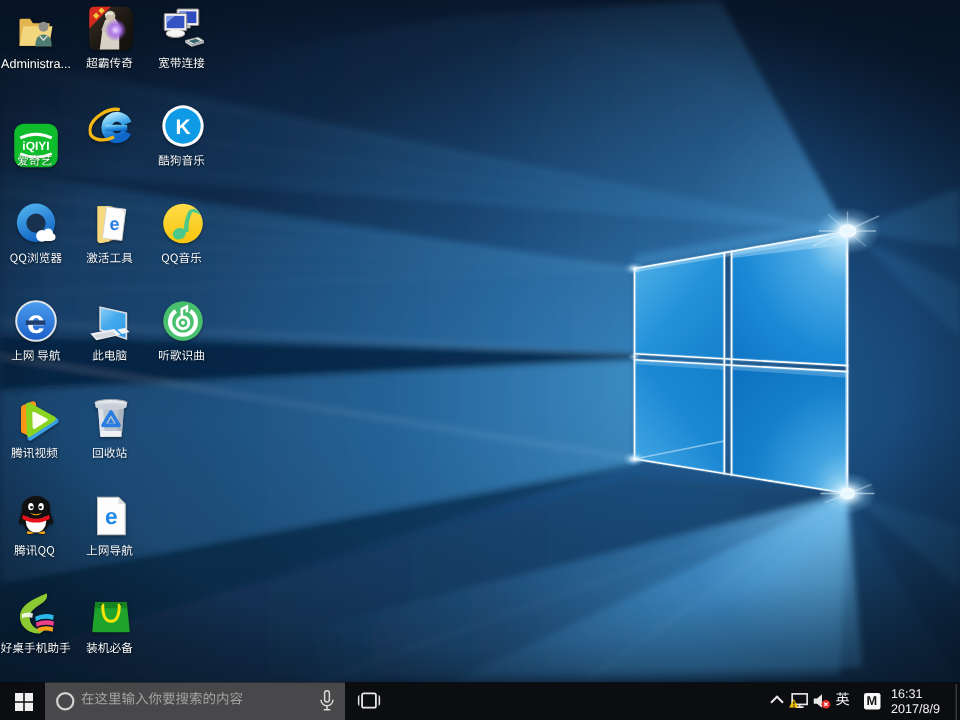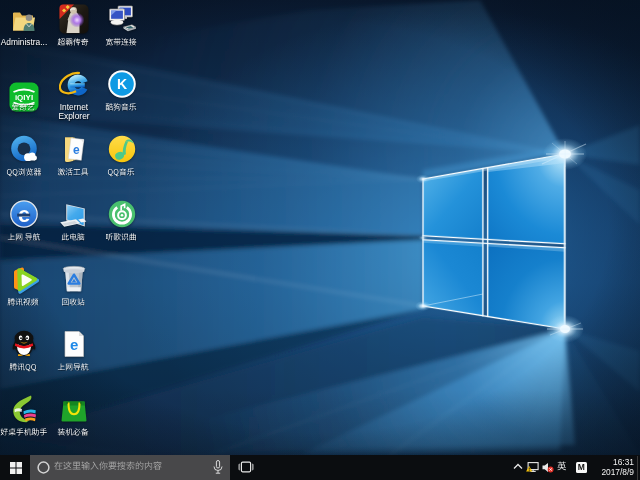--- a/index.html
+++ b/index.html
@@ -251,21 +251,20 @@
             <stop offset="0.45" stop-color="#3fa8e8"></stop>
             <stop offset="1" stop-color="#0e66c8"></stop>
           </linearGradient>
         </defs>
 <path d="M25.4 19.1 A 7.1 7.1 0 1 1 25.6 13.4" stroke="url(#ieg)" stroke-width="6.6" fill="none"></path>
 <rect x="11.2" y="14.2" width="14.6" height="4.2" fill="url(#ieg)"></rect>
 <g transform="rotate(-28 14 14)">
           <path d="M24.7 8.4 A 14 8.8 0 1 0 12.8 22.8" stroke="#f2b711" stroke-width="2.2" fill="none"></path>
         </g>
 </svg></div>
-<div class="llab" style="left:34px;top:102.5px;width:80px">Internet<br>Explorer</div>
 <div class="ic" style="left:107.0px;top:69.0px;width:30px;height:30px"><svg width="30" height="30" viewBox="0 0 30 30">
         <circle cx="15" cy="15" r="13.8" fill="#fdfdfd"></circle>
         <circle cx="15" cy="15" r="11.8" fill="#0e9ae4"></circle>
 <text x="15" y="20" font-family="Liberation Sans" font-weight="bold" font-size="14" fill="#fff" text-anchor="middle">K</text>
       </svg></div>
 <svg class="lab" style="left:102.4px;top:98.0px" width="39" height="16" viewBox="0 0 39 16">
       <path transform="translate(4,12.5)" d="M4.4 -6.3C4.3 -5.5 4.1 -4.7 3.7 -4.1C3.9 -4.1 4.1 -3.9 4.2 -3.9C4.4 -4.1 4.5 -4.4 4.6 -4.8H5.5V-3.5H3.8V-3H7.5V-3.5H6V-4.8H7.3V-5.3H6V-6.6H5.5V-5.3H4.8C4.8 -5.6 4.9 -5.9 5 -6.2ZM4.1 -2.3V0.6H4.6V0.2H6.7V0.6H7.3V-2.3ZM4.6 -0.3V-1.8H6.7V-0.3ZM1 -1.2H3V-0.4H1ZM1 -1.7V-2.3C1.1 -2.3 1.2 -2.2 1.2 -2.1C1.7 -2.6 1.8 -3.2 1.8 -3.7V-4.3H2.2V-2.8C2.2 -2.5 2.3 -2.4 2.6 -2.4C2.7 -2.4 3 -2.4 3 -2.4H3V-1.7ZM0.4 -6.2V-5.7H1.3V-4.8H0.5V0.6H1V0.1H3V0.5H3.5V-4.8H2.7V-5.7H3.6V-6.2ZM1.8 -4.8V-5.7H2.3V-4.8ZM1 -2.4V-4.3H1.5V-3.7C1.5 -3.3 1.4 -2.8 1 -2.4ZM2.6 -4.3H3V-2.7L3 -2.7C2.9 -2.7 2.7 -2.7 2.7 -2.7C2.6 -2.7 2.6 -2.8 2.6 -2.9Z M11.7 -6.5C11.4 -5.5 10.9 -4.5 10.3 -3.8C10.5 -3.7 10.7 -3.5 10.8 -3.4C11.1 -3.8 11.4 -4.3 11.7 -4.9H14.5C14.4 -1.6 14.3 -0.4 14 -0.1C13.9 0 13.9 0 13.7 0C13.6 0 13.2 0 12.7 0C12.8 0.2 12.9 0.4 12.9 0.6C13.3 0.6 13.7 0.6 14 0.6C14.2 0.6 14.4 0.5 14.5 0.3C14.8 -0.1 14.9 -1.4 15 -5.1C15 -5.2 15 -5.4 15 -5.4H11.9C12.1 -5.7 12.2 -6.1 12.3 -6.4ZM11.8 -3.4H13V-1.8H11.8ZM11.2 -3.9V-0.7H11.8V-1.3H13.5V-3.9ZM10.1 -6.5C10 -6.2 9.7 -5.9 9.5 -5.6C9.3 -5.9 9 -6.2 8.6 -6.5L8.2 -6.2C8.6 -5.8 8.9 -5.5 9.1 -5.1C8.8 -4.8 8.4 -4.5 8.1 -4.2C8.2 -4.1 8.4 -3.9 8.5 -3.8C8.8 -4.1 9.1 -4.3 9.4 -4.6C9.5 -4.3 9.6 -3.9 9.7 -3.6C9.3 -2.9 8.7 -2.1 8.1 -1.7C8.3 -1.6 8.4 -1.4 8.5 -1.3C8.9 -1.6 9.4 -2.1 9.8 -2.7L9.8 -2.3C9.8 -1.3 9.7 -0.4 9.5 -0.1C9.4 -0 9.3 0 9.2 0C9 0.1 8.7 0.1 8.3 0C8.4 0.2 8.5 0.4 8.5 0.6C8.8 0.6 9.2 0.6 9.5 0.6C9.7 0.5 9.8 0.5 9.9 0.3C10.2 -0.1 10.3 -1.2 10.3 -2.3C10.3 -3.3 10.2 -4.2 9.8 -5.1C10.1 -5.4 10.4 -5.8 10.6 -6.2Z M19 -6.5C19.1 -6.3 19.2 -6.1 19.3 -5.8H16.5V-5.3H22.6V-5.8H20C19.9 -6.1 19.7 -6.4 19.6 -6.6ZM17.5 -5.1C17.7 -4.8 17.9 -4.3 18 -4H16V-3.5H23V-4H21C21.2 -4.3 21.4 -4.8 21.6 -5.1L20.9 -5.3C20.8 -4.9 20.6 -4.4 20.4 -4H18.3L18.6 -4.1C18.5 -4.4 18.3 -4.9 18.1 -5.3ZM17.7 -1H21.4V-0.2H17.7ZM17.7 -1.5V-2.3H21.4V-1.5ZM17.1 -2.8V0.6H17.7V0.3H21.4V0.6H22V-2.8Z M25.2 -2.2C24.9 -1.5 24.3 -0.7 23.7 -0.2C23.8 -0.2 24.1 0 24.2 0.1C24.7 -0.4 25.4 -1.2 25.8 -2ZM28.8 -1.9C29.4 -1.3 30 -0.4 30.3 0.1L30.9 -0.2C30.6 -0.7 29.9 -1.5 29.3 -2.2ZM24.4 -2.7C24.5 -2.8 24.8 -2.8 25.3 -2.8H27.2V-0.1C27.2 -0 27.1 0 27 0C26.8 0 26.4 0 25.9 0C26 0.2 26.1 0.4 26.1 0.6C26.8 0.6 27.2 0.6 27.4 0.5C27.7 0.4 27.8 0.2 27.8 -0.1V-2.8H30.6L30.6 -3.4H27.8V-5H27.2V-3.4H25C25.1 -4 25.2 -4.8 25.3 -5.4C27 -5.5 29 -5.6 30.2 -6L29.9 -6.5C28.7 -6.2 26.5 -6 24.7 -6C24.7 -5.1 24.5 -4 24.5 -3.8C24.4 -3.5 24.3 -3.3 24.2 -3.3C24.3 -3.1 24.4 -2.9 24.4 -2.7Z" fill="#000" opacity="0.55" filter="url(#lb)"></path>
       <path transform="translate(3.4,11.8)" d="M4.4 -6.3C4.3 -5.5 4.1 -4.7 3.7 -4.1C3.9 -4.1 4.1 -3.9 4.2 -3.9C4.4 -4.1 4.5 -4.4 4.6 -4.8H5.5V-3.5H3.8V-3H7.5V-3.5H6V-4.8H7.3V-5.3H6V-6.6H5.5V-5.3H4.8C4.8 -5.6 4.9 -5.9 5 -6.2ZM4.1 -2.3V0.6H4.6V0.2H6.7V0.6H7.3V-2.3ZM4.6 -0.3V-1.8H6.7V-0.3ZM1 -1.2H3V-0.4H1ZM1 -1.7V-2.3C1.1 -2.3 1.2 -2.2 1.2 -2.1C1.7 -2.6 1.8 -3.2 1.8 -3.7V-4.3H2.2V-2.8C2.2 -2.5 2.3 -2.4 2.6 -2.4C2.7 -2.4 3 -2.4 3 -2.4H3V-1.7ZM0.4 -6.2V-5.7H1.3V-4.8H0.5V0.6H1V0.1H3V0.5H3.5V-4.8H2.7V-5.7H3.6V-6.2ZM1.8 -4.8V-5.7H2.3V-4.8ZM1 -2.4V-4.3H1.5V-3.7C1.5 -3.3 1.4 -2.8 1 -2.4ZM2.6 -4.3H3V-2.7L3 -2.7C2.9 -2.7 2.7 -2.7 2.7 -2.7C2.6 -2.7 2.6 -2.8 2.6 -2.9Z M11.7 -6.5C11.4 -5.5 10.9 -4.5 10.3 -3.8C10.5 -3.7 10.7 -3.5 10.8 -3.4C11.1 -3.8 11.4 -4.3 11.7 -4.9H14.5C14.4 -1.6 14.3 -0.4 14 -0.1C13.9 0 13.9 0 13.7 0C13.6 0 13.2 0 12.7 0C12.8 0.2 12.9 0.4 12.9 0.6C13.3 0.6 13.7 0.6 14 0.6C14.2 0.6 14.4 0.5 14.5 0.3C14.8 -0.1 14.9 -1.4 15 -5.1C15 -5.2 15 -5.4 15 -5.4H11.9C12.1 -5.7 12.2 -6.1 12.3 -6.4ZM11.8 -3.4H13V-1.8H11.8ZM11.2 -3.9V-0.7H11.8V-1.3H13.5V-3.9ZM10.1 -6.5C10 -6.2 9.7 -5.9 9.5 -5.6C9.3 -5.9 9 -6.2 8.6 -6.5L8.2 -6.2C8.6 -5.8 8.9 -5.5 9.1 -5.1C8.8 -4.8 8.4 -4.5 8.1 -4.2C8.2 -4.1 8.4 -3.9 8.5 -3.8C8.8 -4.1 9.1 -4.3 9.4 -4.6C9.5 -4.3 9.6 -3.9 9.7 -3.6C9.3 -2.9 8.7 -2.1 8.1 -1.7C8.3 -1.6 8.4 -1.4 8.5 -1.3C8.9 -1.6 9.4 -2.1 9.8 -2.7L9.8 -2.3C9.8 -1.3 9.7 -0.4 9.5 -0.1C9.4 -0 9.3 0 9.2 0C9 0.1 8.7 0.1 8.3 0C8.4 0.2 8.5 0.4 8.5 0.6C8.8 0.6 9.2 0.6 9.5 0.6C9.7 0.5 9.8 0.5 9.9 0.3C10.2 -0.1 10.3 -1.2 10.3 -2.3C10.3 -3.3 10.2 -4.2 9.8 -5.1C10.1 -5.4 10.4 -5.8 10.6 -6.2Z M19 -6.5C19.1 -6.3 19.2 -6.1 19.3 -5.8H16.5V-5.3H22.6V-5.8H20C19.9 -6.1 19.7 -6.4 19.6 -6.6ZM17.5 -5.1C17.7 -4.8 17.9 -4.3 18 -4H16V-3.5H23V-4H21C21.2 -4.3 21.4 -4.8 21.6 -5.1L20.9 -5.3C20.8 -4.9 20.6 -4.4 20.4 -4H18.3L18.6 -4.1C18.5 -4.4 18.3 -4.9 18.1 -5.3ZM17.7 -1H21.4V-0.2H17.7ZM17.7 -1.5V-2.3H21.4V-1.5ZM17.1 -2.8V0.6H17.7V0.3H21.4V0.6H22V-2.8Z M25.2 -2.2C24.9 -1.5 24.3 -0.7 23.7 -0.2C23.8 -0.2 24.1 0 24.2 0.1C24.7 -0.4 25.4 -1.2 25.8 -2ZM28.8 -1.9C29.4 -1.3 30 -0.4 30.3 0.1L30.9 -0.2C30.6 -0.7 29.9 -1.5 29.3 -2.2ZM24.4 -2.7C24.5 -2.8 24.8 -2.8 25.3 -2.8H27.2V-0.1C27.2 -0 27.1 0 27 0C26.8 0 26.4 0 25.9 0C26 0.2 26.1 0.4 26.1 0.6C26.8 0.6 27.2 0.6 27.4 0.5C27.7 0.4 27.8 0.2 27.8 -0.1V-2.8H30.6L30.6 -3.4H27.8V-5H27.2V-3.4H25C25.1 -4 25.2 -4.8 25.3 -5.4C27 -5.5 29 -5.6 30.2 -6L29.9 -6.5C28.7 -6.2 26.5 -6 24.7 -6C24.7 -5.1 24.5 -4 24.5 -3.8C24.4 -3.5 24.3 -3.3 24.2 -3.3C24.3 -3.1 24.4 -2.9 24.4 -2.7Z" fill="#fff"></path>
     </svg>
 <div class="ic" style="left:9.0px;top:134.0px;width:30px;height:30px"><svg width="30" height="30" viewBox="0 0 30 30">
@@ -481,13 +480,13 @@
     </svg>
 <svg class="abs" style="left:542px;top:461.5px" width="12" height="11" viewBox="0 0 12 11">
 <path d="M0.5 3.6 L2.7 3.6 L6 0.9 L6 9.9 L2.7 7.2 L0.5 7.2 Z" fill="#e8e8e8"></path>
 <circle cx="8.6" cy="7.5" r="2.9" fill="#e23028"></circle>
 <path d="M7.4 6.4 L9.8 8.6 M9.8 6.4 L7.4 8.6" stroke="#fff" stroke-width="0.85"></path>
     </svg>
 <svg class="abs" style="left:556px;top:458.5px" width="12" height="13" viewBox="0 0 12 13">
       <path transform="translate(1,10.5)" d="M4.3 -6V-4.9H1.5V-2.6H0.5V-2H4.1C3.7 -1.1 2.7 -0.4 0.4 0.2C0.5 0.3 0.7 0.6 0.8 0.8C3.3 0.2 4.4 -0.7 4.8 -1.7C5.6 -0.3 6.8 0.4 8.7 0.8C8.8 0.6 9 0.3 9.2 0.1C7.4 -0.1 6.1 -0.8 5.4 -2H9V-2.6H8V-4.9H5.1V-6ZM2.2 -2.6V-4.2H4.3V-3.3C4.3 -3.1 4.3 -2.9 4.3 -2.6ZM7.3 -2.6H5C5.1 -2.9 5.1 -3.1 5.1 -3.3V-4.2H7.3ZM6.1 -8V-7.1H3.4V-8H2.7V-7.1H0.7V-6.5H2.7V-5.5H3.4V-6.5H6.1V-5.5H6.8V-6.5H8.8V-7.1H6.8V-8Z" fill="#f0f0f0"></path>
     </svg>
 <div class="abs" style="left:576px;top:462px;width:10.5px;height:10.5px;background:#f8f8f8;border-radius:1.5px;color:#111;font:bold 8.5px 'Liberation Sans';text-align:center;line-height:11px">M</div>
-<div class="abs" style="left:594px;top:456.5px;width:40px;text-align:right;color:#f2f2f2;font:8.4px 'Liberation Sans';line-height:10.9px">16:31<br>2017/8/9</div>
+<div class="abs" style="left:594px;top:456.5px;width:40px;text-align:left;color:#f2f2f2;font:8.4px 'Liberation Sans';line-height:10.9px">16:31<br>2017/8/9</div>
 </div>
 </body></html>

